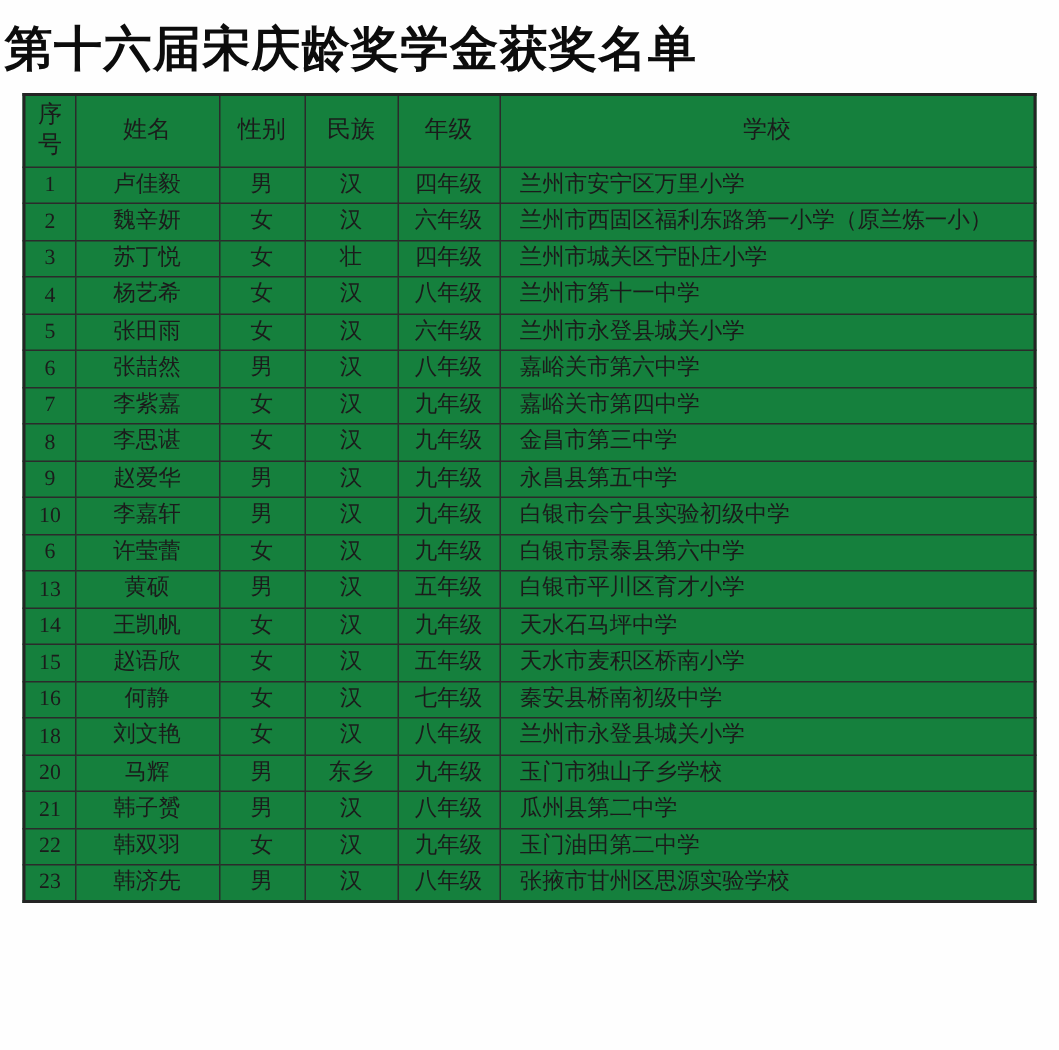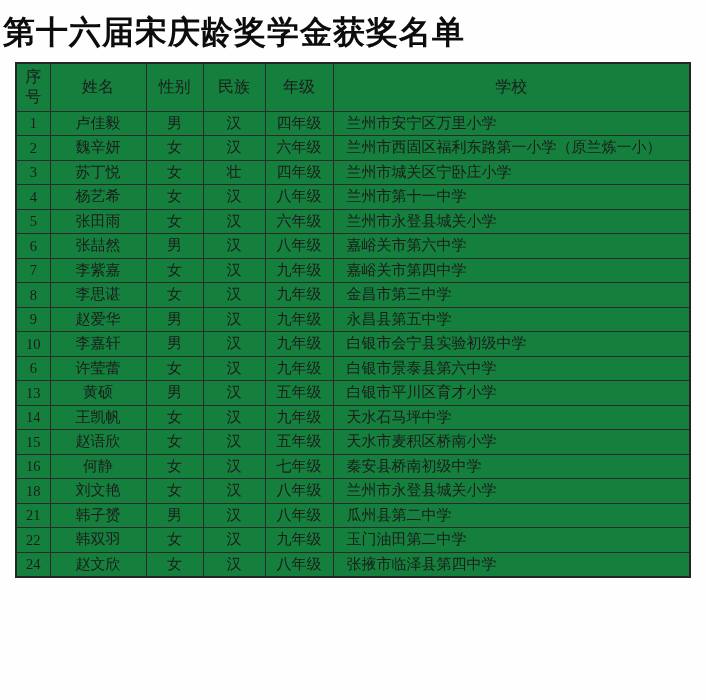--- a/index.html
+++ b/index.html
@@ -225,38 +225,46 @@
         </tr>
         <tr>
           <td class="col-no">18</td>
           <td class="col-name">刘文艳</td>
           <td class="col-gender">女</td>
           <td class="col-ethnicity">汉</td>
           <td class="col-grade">八年级</td>
           <td class="col-school">兰州市永登县城关小学</td>
         </tr>
         <tr>
+          <td class="col-no">20</td>
+          <td class="col-name">马辉</td>
+          <td class="col-gender">男</td>
+          <td class="col-ethnicity">东乡</td>
+          <td class="col-grade">九年级</td>
+          <td class="col-school">玉门市独山子乡学校</td>
+        </tr>
+        <tr>
           <td class="col-no">21</td>
           <td class="col-name">韩子赟</td>
           <td class="col-gender">男</td>
           <td class="col-ethnicity">汉</td>
           <td class="col-grade">八年级</td>
           <td class="col-school">瓜州县第二中学</td>
         </tr>
         <tr>
           <td class="col-no">22</td>
           <td class="col-name">韩双羽</td>
           <td class="col-gender">女</td>
           <td class="col-ethnicity">汉</td>
           <td class="col-grade">九年级</td>
           <td class="col-school">玉门油田第二中学</td>
         </tr>
         <tr>
-          <td class="col-no">24</td>
-          <td class="col-name">赵文欣</td>
-          <td class="col-gender">女</td>
-          <td class="col-ethnicity">汉</td>
-          <td class="col-grade">八年级</td>
-          <td class="col-school">张掖市临泽县第四中学</td>
+          <td class="col-no">23</td>
+          <td class="col-name">韩济先</td>
+          <td class="col-gender">男</td>
+          <td class="col-ethnicity">汉</td>
+          <td class="col-grade">八年级</td>
+          <td class="col-school">张掖市甘州区思源实验学校</td>
         </tr>
       </tbody>
   </table>
 </div>
 
 </body></html>

